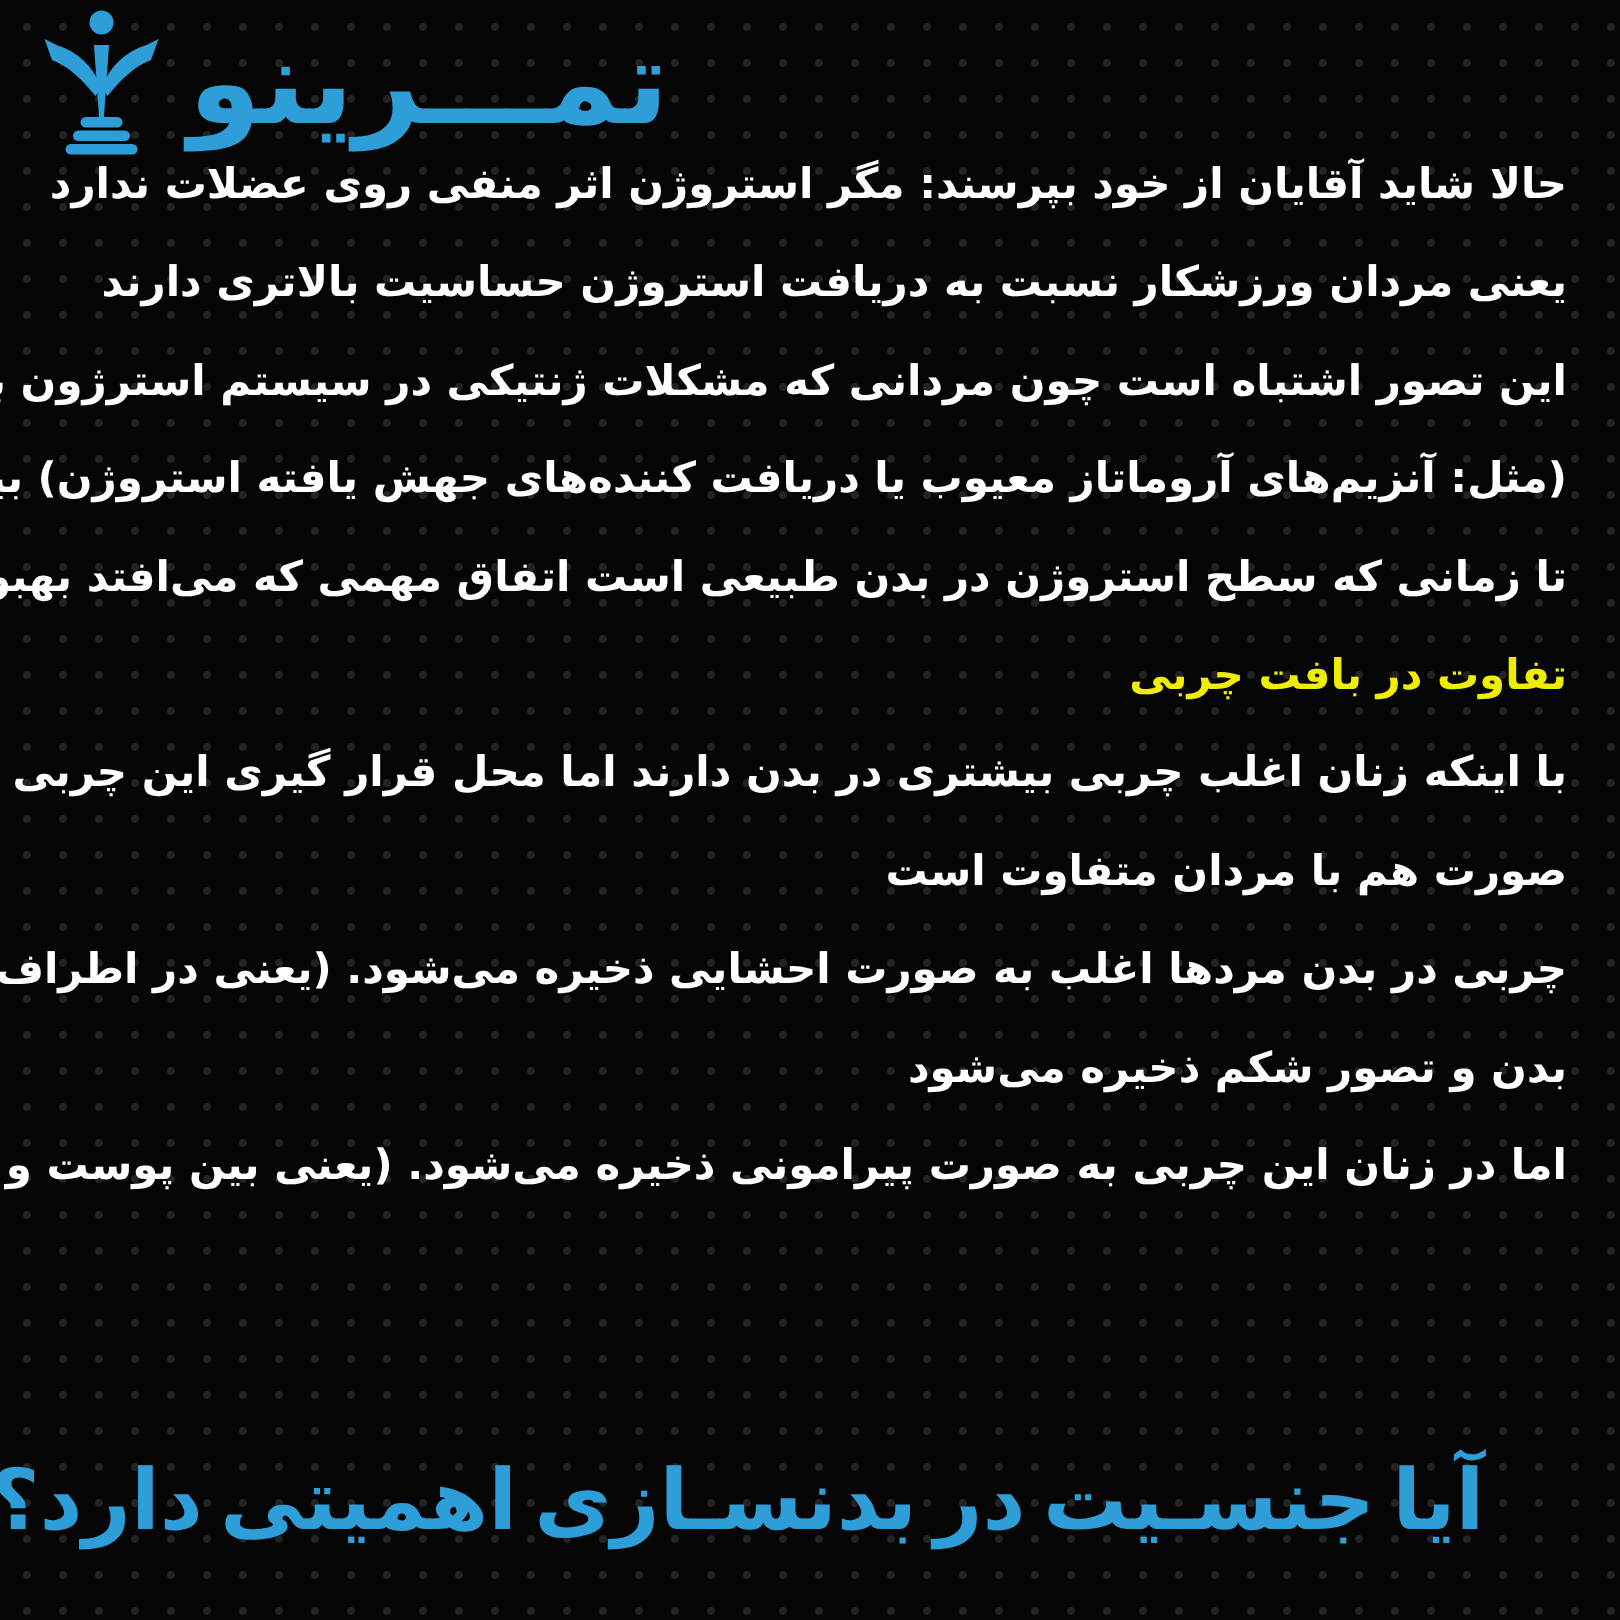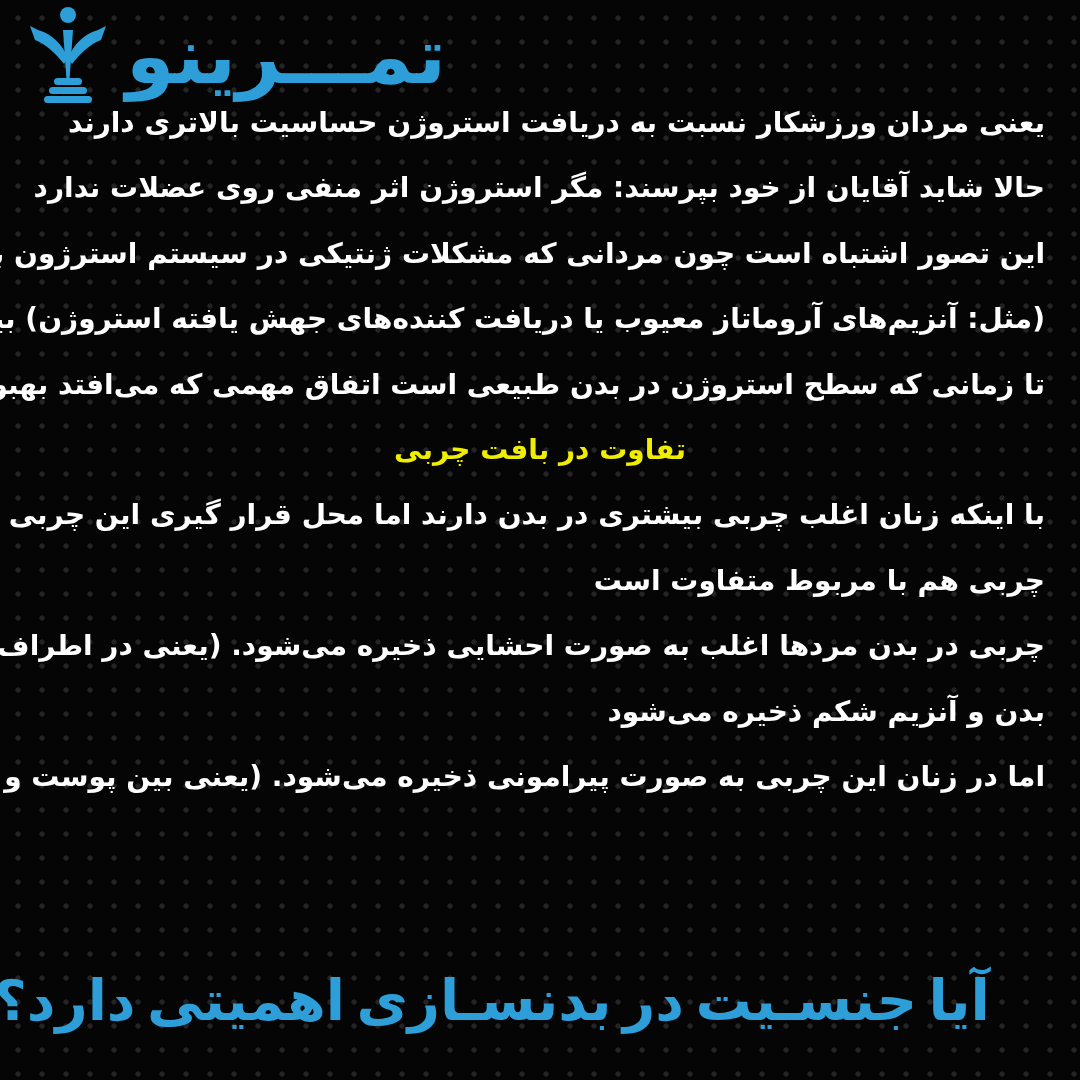--- a/index.html
+++ b/index.html
@@ -49,21 +49,20 @@
   .content p {
     margin: 0;
     line-height: 65.4px;
     font-size: 28px;
     font-weight: 700;
     color: #ffffff;
     white-space: nowrap;
   }
   .content p.heading {
     color: #f0ee00;
-    text-align: center;
   }
   
   .title {
     position: absolute;
     top: 968px;
     left: 0;
     width: 100%;
     margin: 0;
     text-align: center;
     transform: translateX(-48px); 
@@ -96,28 +95,28 @@
 
         <rect x="36" y="72" width="28" height="7" rx="3.5"></rect>
         <rect x="31" y="81" width="38" height="7" rx="3.5"></rect>
         <rect x="26" y="90" width="48" height="7" rx="3.5"></rect>
       </g>
     </svg>
     <div class="wordmark">تمـــرینو</div>
   </header>
 
   <main class="content">
+    <p>حالا شاید آقایان از خود بپرسند: مگر استروژن اثر منفی روی عضلات ندارد</p>
     <p>یعنی مردان ورزشکار نسبت به دریافت استروژن حساسیت بالاتری دارند</p>
-    <p>حالا شاید آقایان از خود بپرسند: مگر استروژن اثر منفی روی عضلات ندارد</p>
     <p>این تصور اشتباه است چون مردانی که مشکلات ژنتیکی در سیستم استرژون بدن‌شان دارند</p>
     <p>(مثل: آنزیم‌های آروماتاز معیوب یا دریافت کننده‌های جهش یافته استروژن) بیشتر دچار دیابت و</p>
     <p>تا زمانی که سطح استروژن در بدن طبیعی است اتفاق مهمی که می‌افتد بهبود افزایش سطح قند</p>
     <p class="heading">تفاوت در بافت چربی</p>
     <p>با اینکه زنان اغلب چربی بیشتری در بدن دارند اما محل قرار گیری این چربی و همین‌طور نوع</p>
-    <p>چربی هم با مربوط متفاوت است</p>
+    <p>صورت هم با مردان متفاوت است</p>
     <p>چربی در بدن مردها اغلب به صورت احشایی ذخیره می‌شود. (یعنی در اطراف اعضای داخلی</p>
-    <p>بدن و آنزیم شکم ذخیره می‌شود</p>
+    <p>بدن و تصور شکم ذخیره می‌شود</p>
     <p>اما در زنان این چربی به صورت پیرامونی ذخیره می‌شود. (یعنی بین پوست و عضلات</p>
   </main>
 
   <h1 class="title">آیا جنسـیت در بدنسـازی اهمیتی دارد؟</h1>
 
 </div>
 
 </body></html>

